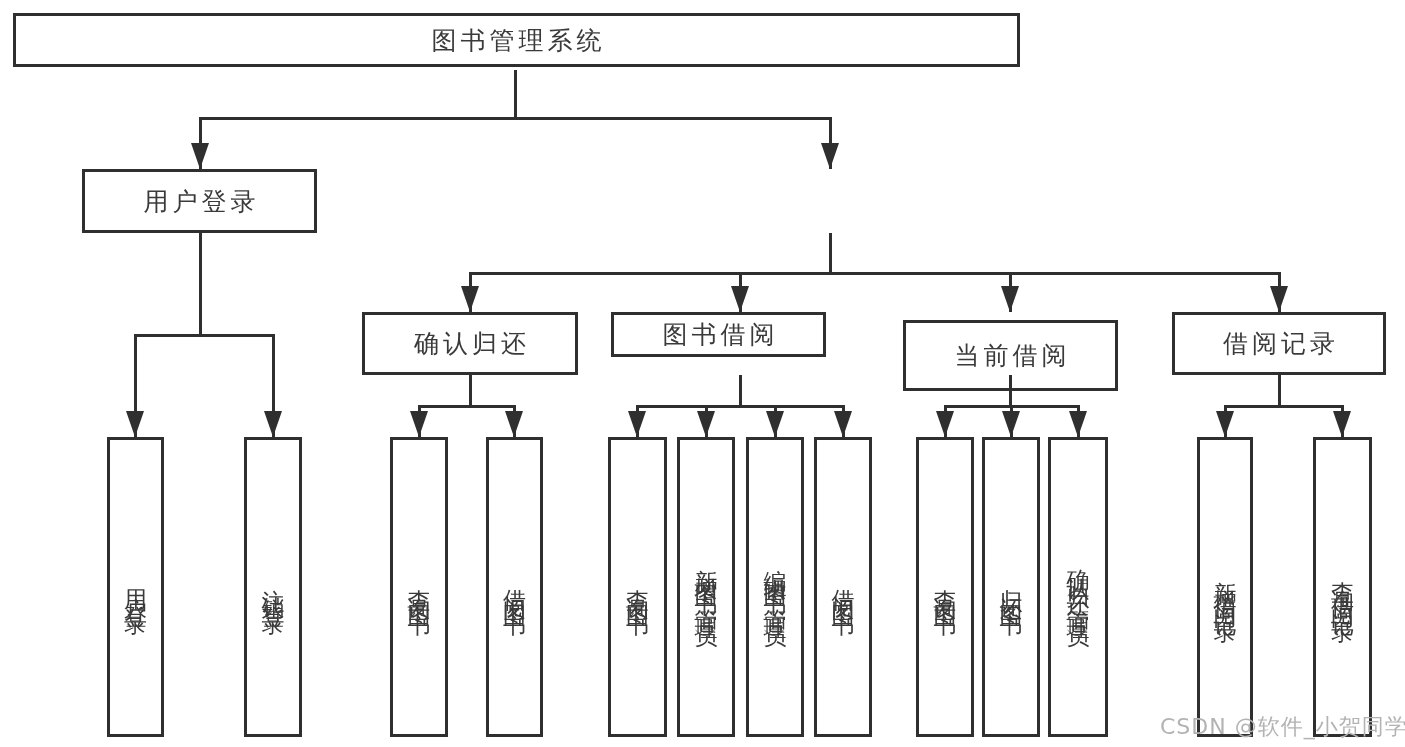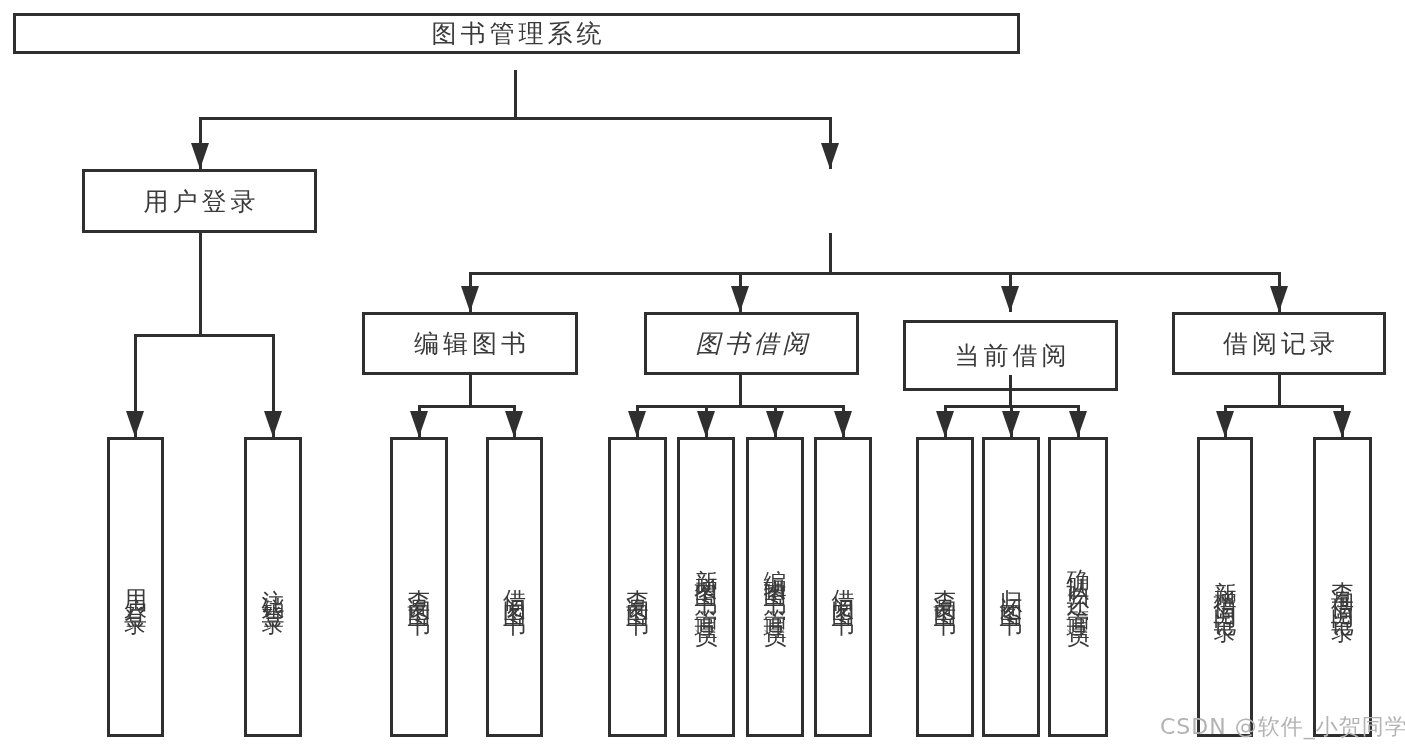--- a/index.html
+++ b/index.html
@@ -36,34 +36,34 @@
   .watermark{
     position:absolute;left:1160px;top:712px;z-index:5;
     font-size:22px;color:var(--watermark);letter-spacing:1px;white-space:nowrap;
   }
 </style>
 </head>
 <body>
 
 <div class="canvas">
 
-  <div class="node h" style="left:13px;top:13px;width:1007px;height:41px;">
+  <div class="node h" style="left:13px;top:13px;width:1007px;height:54px;">
     <span>图书管理系统</span>
   </div>
 
   <div class="node h" style="left:82px;top:169px;width:235px;height:64px;">
     <span>用户登录</span>
   </div>
 
 
   <div class="node h" style="left:362px;top:312px;width:216px;height:63px;">
-    <span>编辑图书</span>
+    <span>确认归还</span>
   </div>
 
-  <div class="node h" style="left:644px;top:312px;width:215px;height:63px;font-style:italic;">
+  <div class="node h" style="left:611px;top:312px;width:215px;height:45px;">
     <span>图书借阅</span>
   </div>
 
   <div class="node h" style="left:903px;top:320px;width:215px;height:71px;">
     <span>当前借阅</span>
   </div>
 
   <div class="node h" style="left:1172px;top:312px;width:214px;height:63px;">
     <span>借阅记录</span>
   </div>

